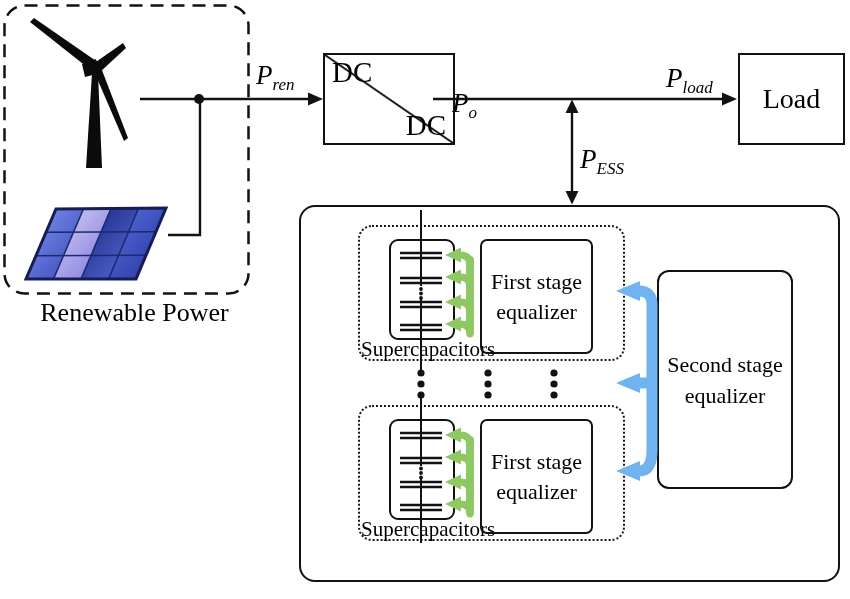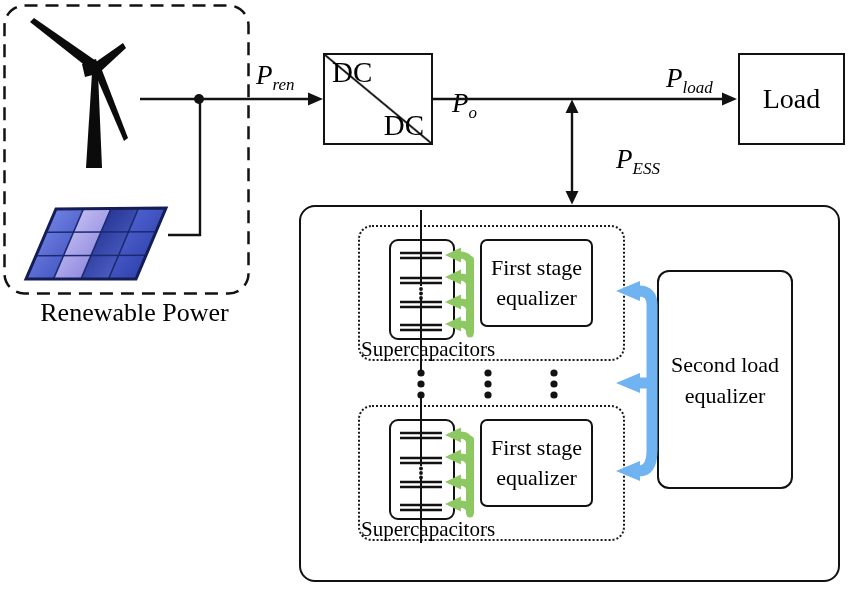--- a/index.html
+++ b/index.html
@@ -5,21 +5,21 @@
   html,body{margin:0;padding:0;background:#fff;}
   .canvas{
     position:relative;width:850px;height:599px;background:#ffffff;
     font-family:"Liberation Serif",serif;color:#000;overflow:hidden;
   }
   .abs{position:absolute;}
 
   
   .box-solid{position:absolute;border:2.5px solid #121212;background:transparent;box-sizing:border-box;}
   .dcdc{
-    left:323px;top:53px;width:110px;height:92px;
+    left:323px;top:53px;width:132px;height:92px;
     background:linear-gradient(to right top,
       transparent calc(50% - 1.6px),
       #121212 calc(50% - 0.3px),
       #121212 calc(50% + 0.3px),
       transparent calc(50% + 1.6px));
   }
   .dc-top{position:absolute;left:7px;top:1px;font-size:29px;}
   .dc-bottom{position:absolute;right:7px;bottom:1px;font-size:29px;}
   .loadbox{left:738px;top:53px;width:107px;height:92px;display:flex;align-items:center;justify-content:center;font-size:28px;}
   .essbox{left:299px;top:205px;width:541px;height:377px;border-radius:16px;}
@@ -27,30 +27,30 @@
 
   
   .renewable-label{left:12px;top:296px;width:245px;text-align:center;font-size:26px;line-height:33px;}
 
   
   .flow{position:absolute;font-style:italic;font-size:27px;line-height:28px;}
   .flow sub{font-size:17px;font-style:italic;line-height:10px;}
   .p-ren{left:256px;top:61px;text-align:right;}
   .p-o{left:452px;top:61px;margin-top:28px;}
   .p-load{left:666px;top:64px;}
-  .p-ess{left:580px;top:145px;margin-left:36px;}
+  .p-ess{left:580px;top:145px;}
 
   
   .group{position:absolute;left:358px;width:267px;height:136px;}
   .group.g1{top:225px;}
   .group.g2{top:405px;}
   .dotted{position:absolute;left:0;top:0;right:0;bottom:0;border:2px dotted #1a1a1a;border-radius:14px;box-sizing:border-box;}
   .scbox{position:absolute;left:31px;top:14px;width:66px;height:101px;border:2.5px solid #121212;border-radius:9px;box-sizing:border-box;}
   .sc-label{position:absolute;left:3px;top:114px;font-size:21px;line-height:21px;white-space:nowrap;}
-  .eqbox{position:absolute;left:122px;top:14px;width:113px;height:88px;border:2.5px solid #121212;border-radius:7px;
+  .eqbox{position:absolute;left:122px;top:14px;width:113px;height:115px;border:2.5px solid #121212;border-radius:7px;
          box-sizing:border-box;display:flex;flex-direction:column;align-items:center;justify-content:center;
          font-size:22px;line-height:30px;text-align:center;}
   .secbox{left:657px;top:270px;width:136px;height:219px;border-radius:12px;
           display:flex;flex-direction:column;align-items:center;justify-content:center;
           font-size:22px;line-height:31px;text-align:center;}
 
   .overlay{position:absolute;left:0;top:0;pointer-events:none;}
 </style>
 </head>
 <body>
@@ -142,21 +142,21 @@
     <div class="dotted"></div>
     <div class="scbox"></div>
     <div class="sc-label">Supercapacitors</div>
     <div class="eqbox">
       <span>First stage</span>
       <span>equalizer</span>
     </div>
   </div>
 
   <div class="box-solid secbox">
-    <span>Second load</span>
+    <span>Second stage</span>
     <span>equalizer</span>
   </div>
 
   <svg class="overlay" width="850" height="599" viewBox="0 0 850 599">
 
     <rect x="4.5" y="5.5" width="244" height="288" rx="20" fill="none" stroke="#121212" stroke-width="2.5" stroke-dasharray="13 8"></rect>
 
     <g stroke="#121212" stroke-width="2.4" fill="none">
       <line x1="140" y1="99" x2="311" y2="99"></line>
       <polyline points="168,235 200,235 200,99"></polyline>

